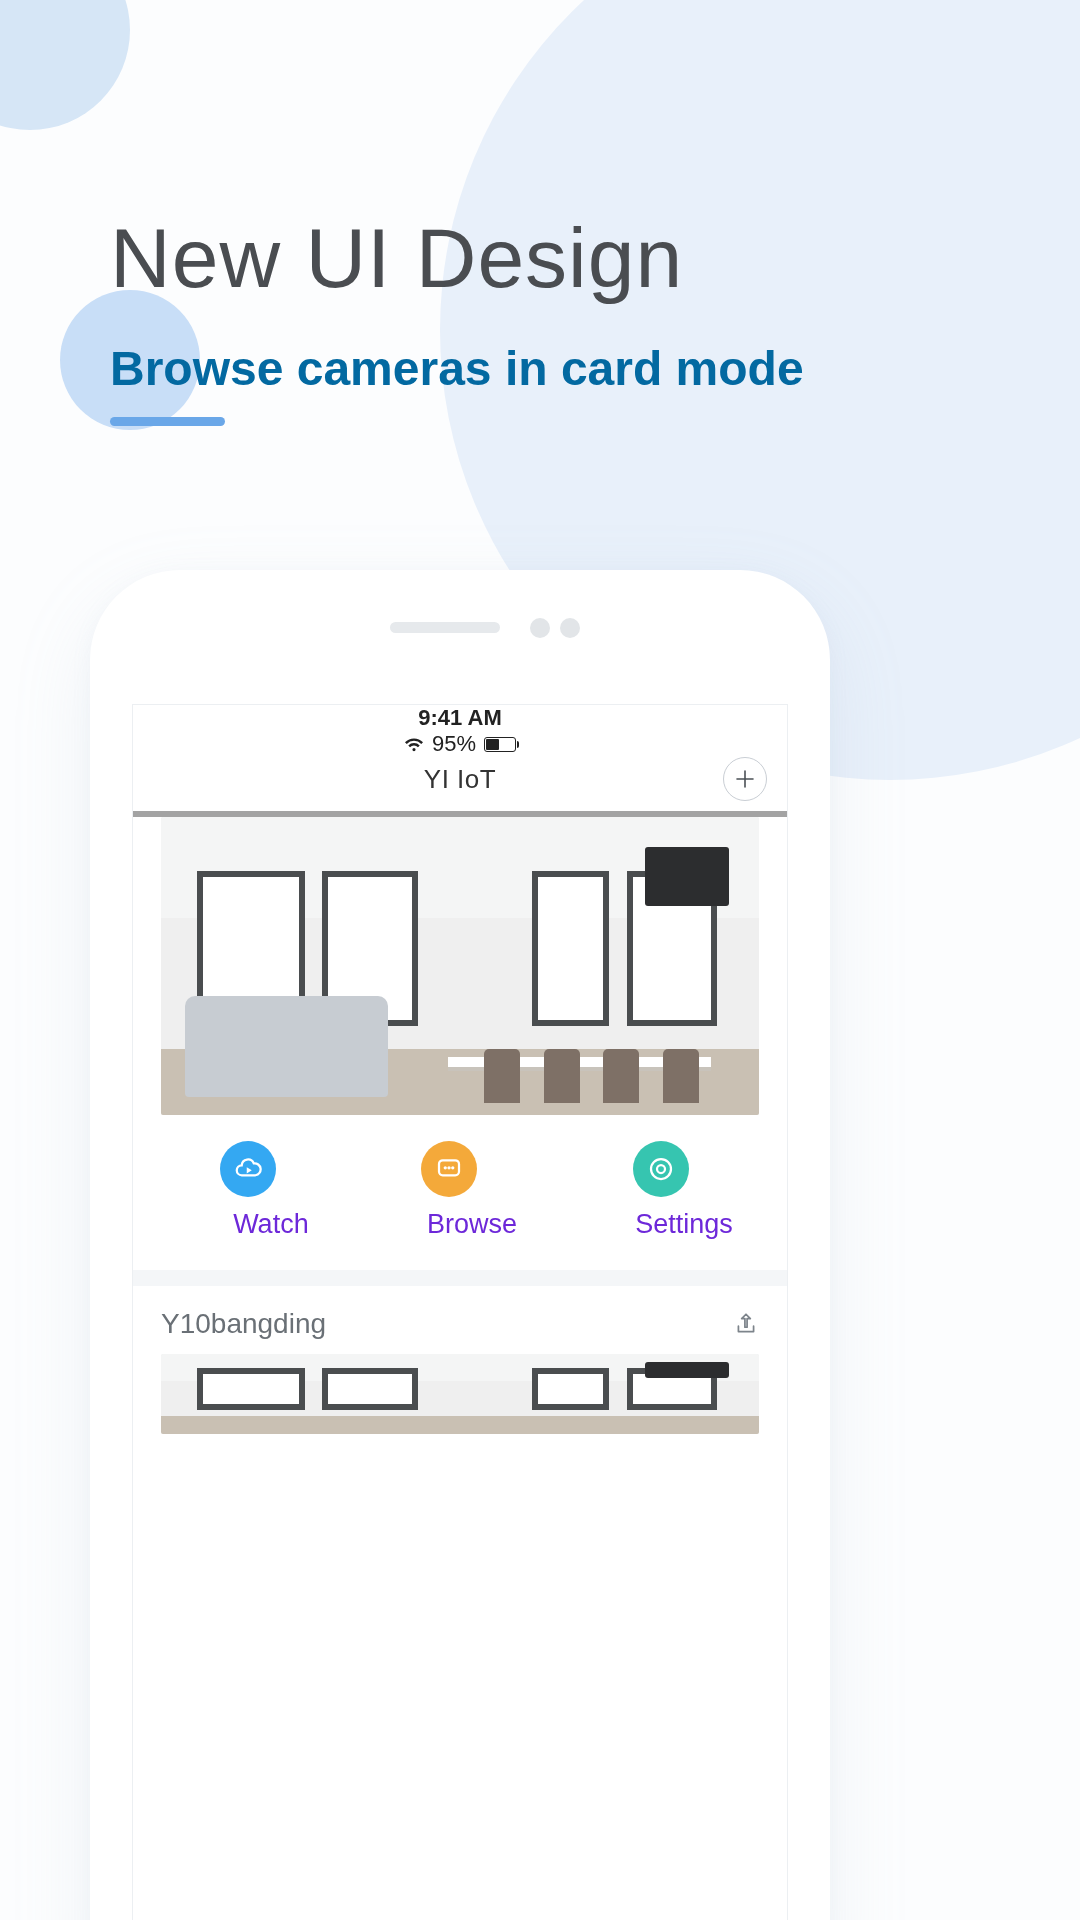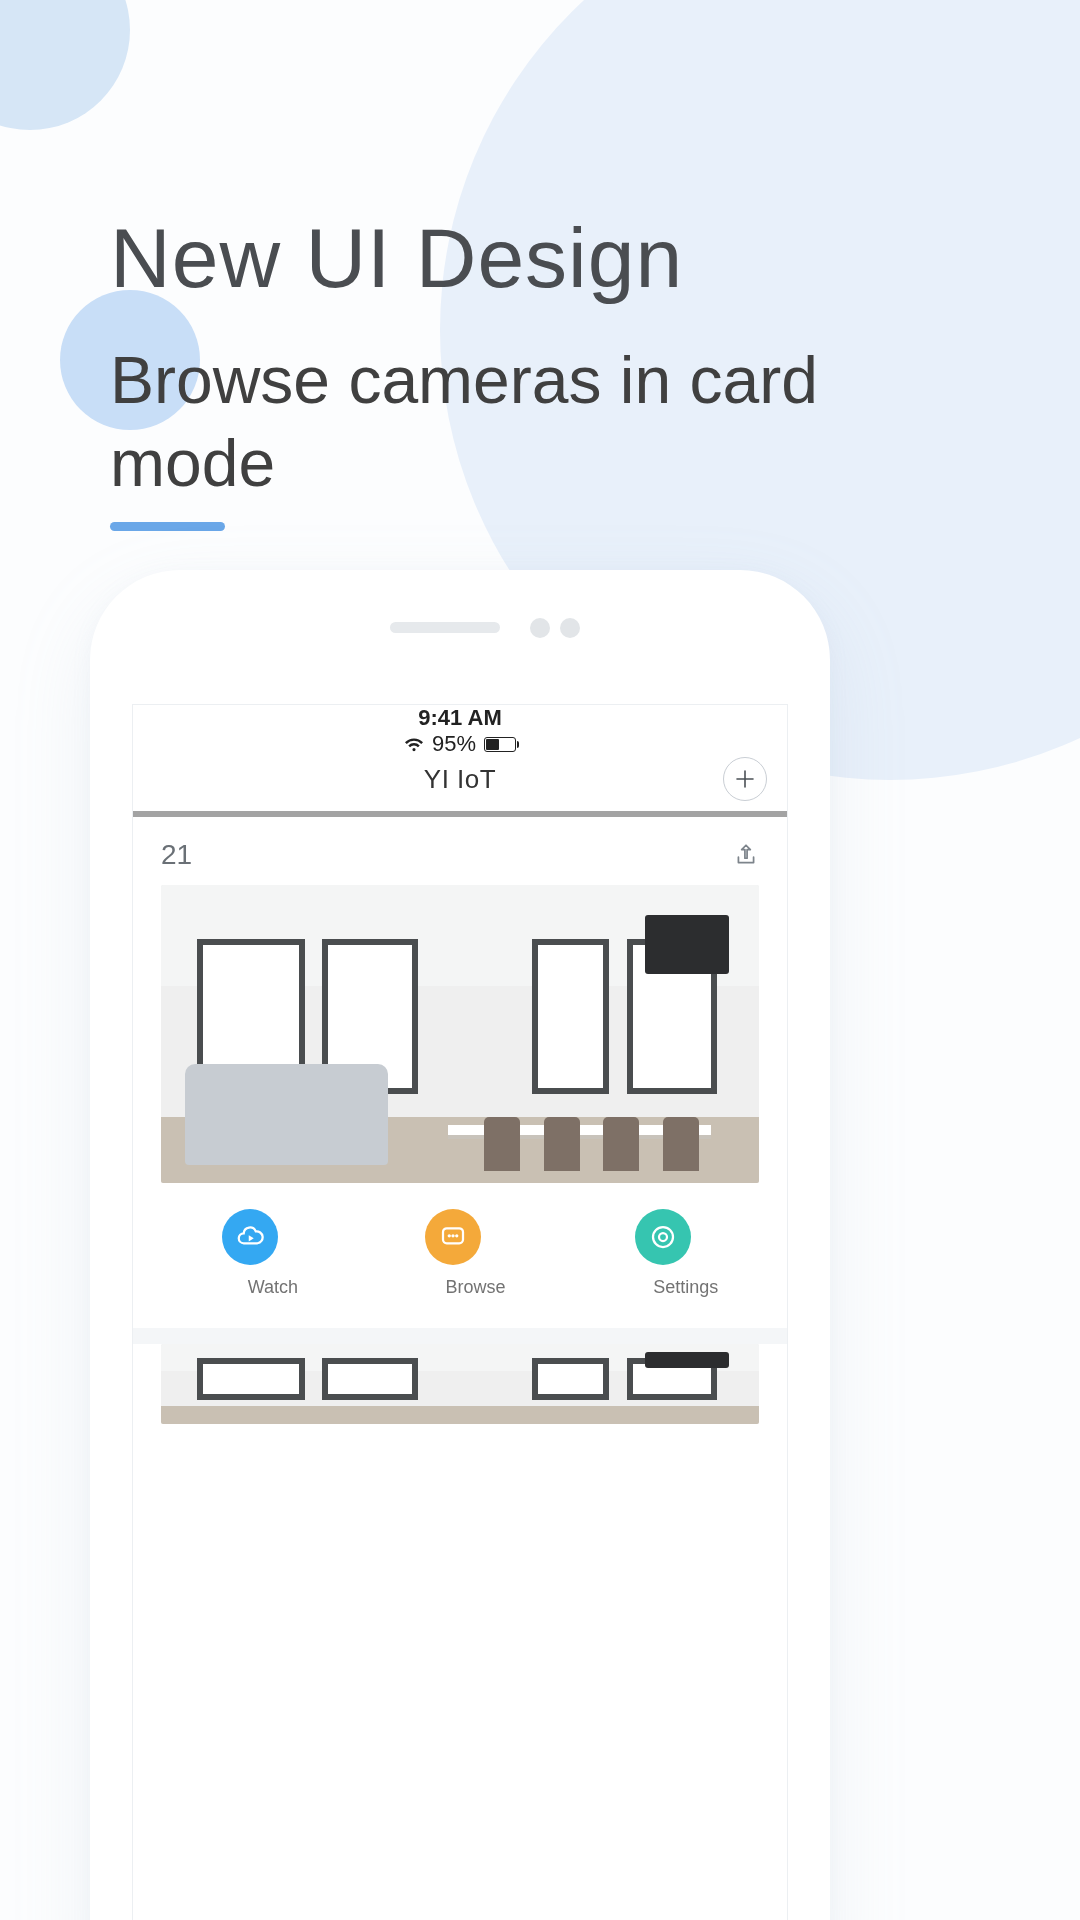--- a/index.html
+++ b/index.html
@@ -40,23 +40,23 @@
     right: 80px;
   }
   .hero h1 {
     font-size: 84px;
     font-weight: 500;
     color: #4a4d51;
     letter-spacing: 1px;
     margin-bottom: 32px;
   }
   .hero p {
-    font-size: 66px;
-    font-weight: 400;
-    color: #404040;
+    font-size: 48px;
+    font-weight: 700;
+    color: #0369a1;
     line-height: 1.25;
   }
   .underline {
     margin-top: 18px;
     width: 115px;
     height: 9px;
     background: #6aa7e8;
     border-radius: 5px;
   }
 
@@ -214,21 +214,21 @@
     gap: 12px;
   }
   .action .circle {
     width: 56px; height: 56px;
     border-radius: 50%;
     display: flex; align-items: center; justify-content: center;
   }
   .c-blue   { background: #34a8f2; }
   .c-orange { background: #f4a93a; }
   .c-teal   { background: #36c5b0; }
-  .action .lbl { font-size: 18px; color: #737373; margin-left: 46px; }
+  .action .lbl { font-size: 27px; color: #6d28d9; margin-left: 46px; }
 
   .preview.small { height: 80px; }
 </style>
 </head>
 <body>
 
 <div class="stage">
   <div class="blob3"></div>
   <div class="blob1"></div>
   <div class="blob2"></div>
@@ -269,29 +269,20 @@
         <div class="add-btn">
           <svg width="22" height="22" viewBox="0 0 22 22">
             <path d="M11 3v16M3 11h16" stroke="#4b5056" stroke-width="1.6" stroke-linecap="round"></path>
           </svg>
         </div>
       </div>
 
       <div class="feed">
 
         <div class="card">
-          <div class="card-head">
-            <span class="name">21</span>
-            <span class="sp"></span>
-            <span class="share-icon">
-              <svg width="26" height="26" viewBox="0 0 24 24">
-                  <path d="M12 3l4 4h-3v8h-2V7H8l4-4zM5 14v5h14v-5" fill="none" stroke="#7d848b" stroke-width="1.6" stroke-linecap="round" stroke-linejoin="round"></path>
-                </svg>
-            </span>
-          </div>
           <div class="preview">
             <div class="ceiling"></div>
               <div class="floor"></div>
             <div class="window w1"></div>
               <div class="window w2"></div>
               <div class="window w3"></div>
               <div class="window w4"></div>
             <div class="tv"></div>
             <div class="table"></div>
             <div class="chair c1"></div>
@@ -327,20 +318,29 @@
                     <circle cx="12" cy="12" r="8" fill="none" stroke="#fff" stroke-width="1.8"></circle>
                     <circle cx="12" cy="12" r="3.2" fill="none" stroke="#fff" stroke-width="1.8"></circle>
                   </svg>
               </div>
               <span class="lbl">Settings</span>
             </div>
           </div>
         </div>
 
         <div class="card">
+          <div class="card-head">
+            <span class="name">Y10bangding</span>
+            <span class="sp"></span>
+            <span class="share-icon">
+              <svg width="26" height="26" viewBox="0 0 24 24">
+                  <path d="M12 3l4 4h-3v8h-2V7H8l4-4zM5 14v5h14v-5" fill="none" stroke="#7d848b" stroke-width="1.6" stroke-linecap="round" stroke-linejoin="round"></path>
+                </svg>
+            </span>
+          </div>
           <div class="preview small">
             <div class="ceiling"></div>
               <div class="floor"></div>
             <div class="window w1"></div>
               <div class="window w2"></div>
               <div class="window w3"></div>
               <div class="window w4"></div>
             <div class="tv"></div>
           </div>
         </div>

